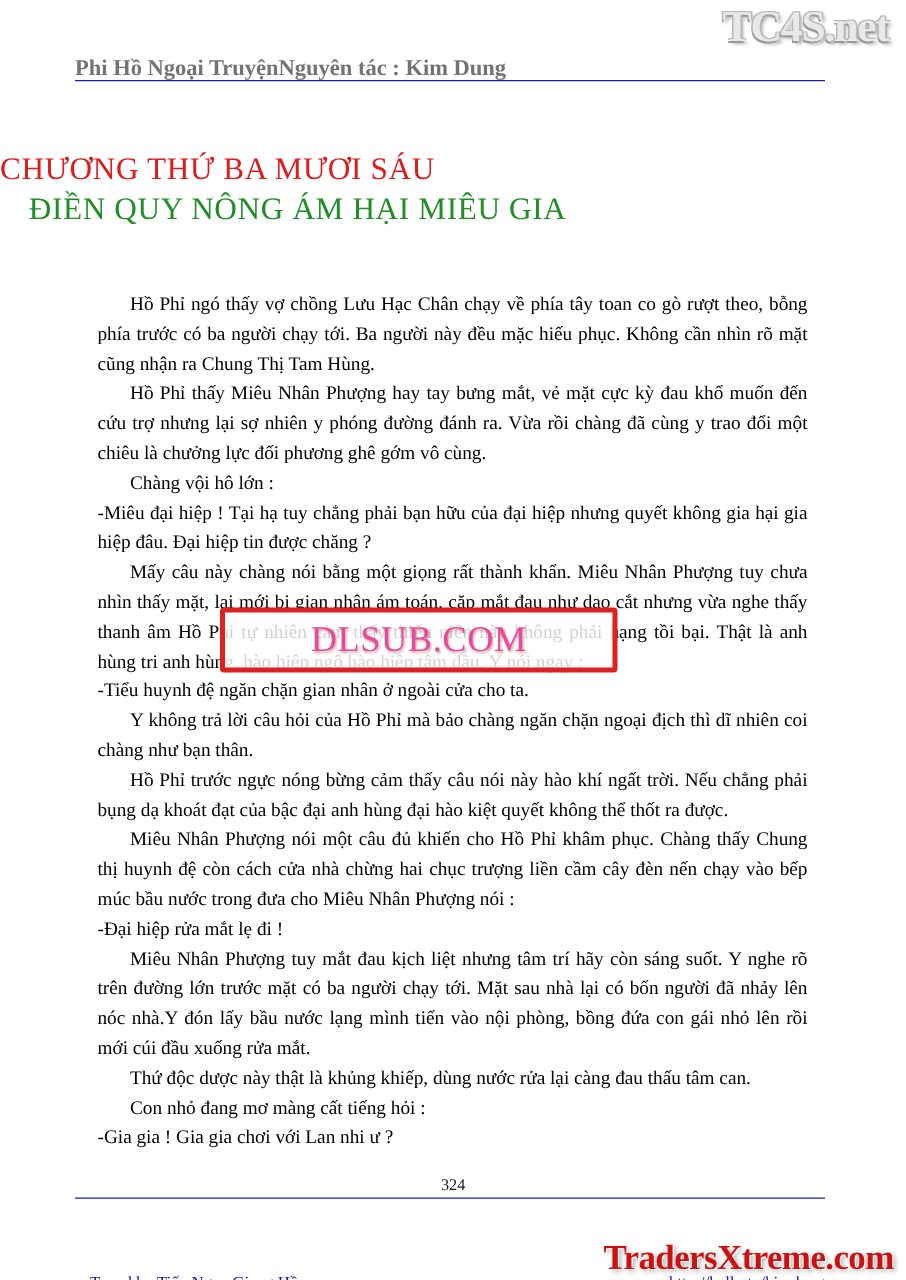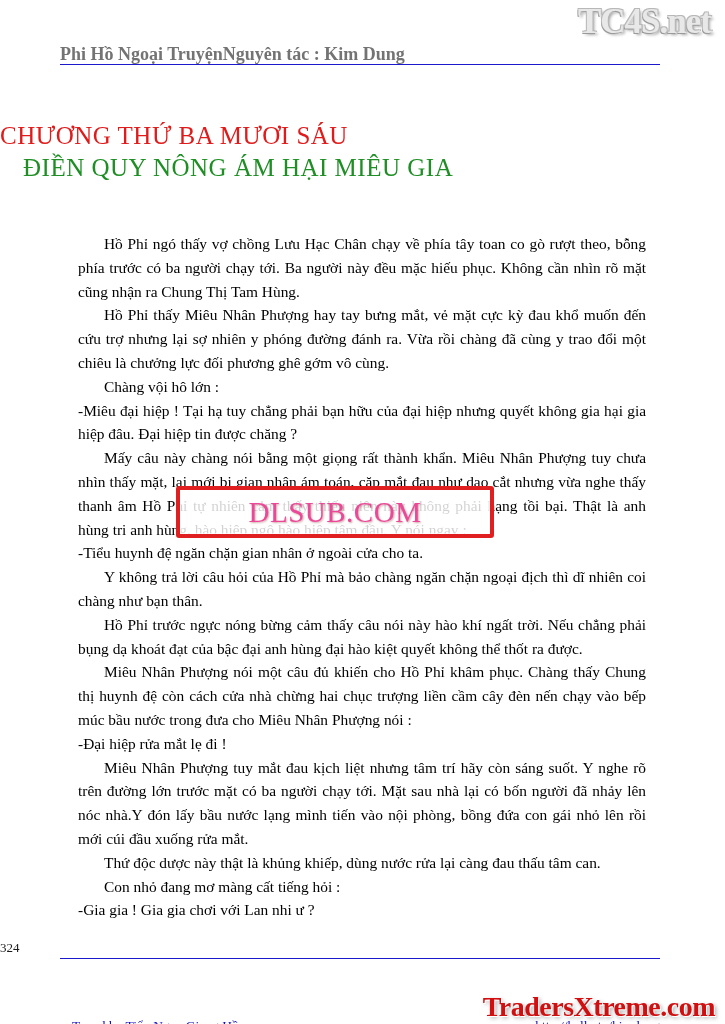--- a/index.html
+++ b/index.html
@@ -134,21 +134,21 @@
     text-shadow: 1px 1px 2px rgba(120,0,0,0.35);
     white-space: nowrap;
   }
 
   
   .page-number {
     position: absolute;
     left: 0;
     top: 940px;
     width: 725px;
-    text-align: left;
+    text-align: center;
     font-family: "Liberation Serif", serif;
     font-size: 13px;
     color: #1a1a1a;
   }
 
   
   .rule-bottom {
     position: absolute;
     left: 60px;
     top: 958px;

